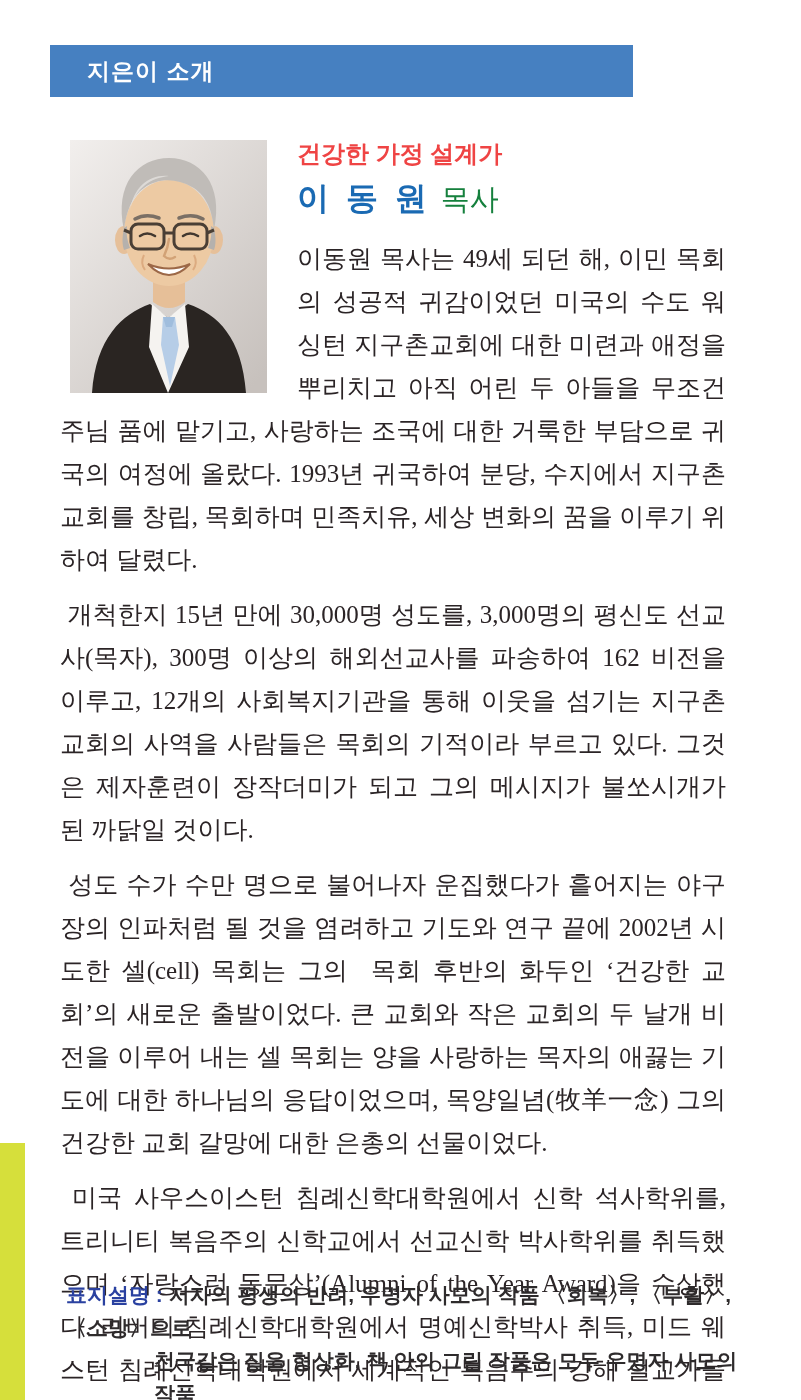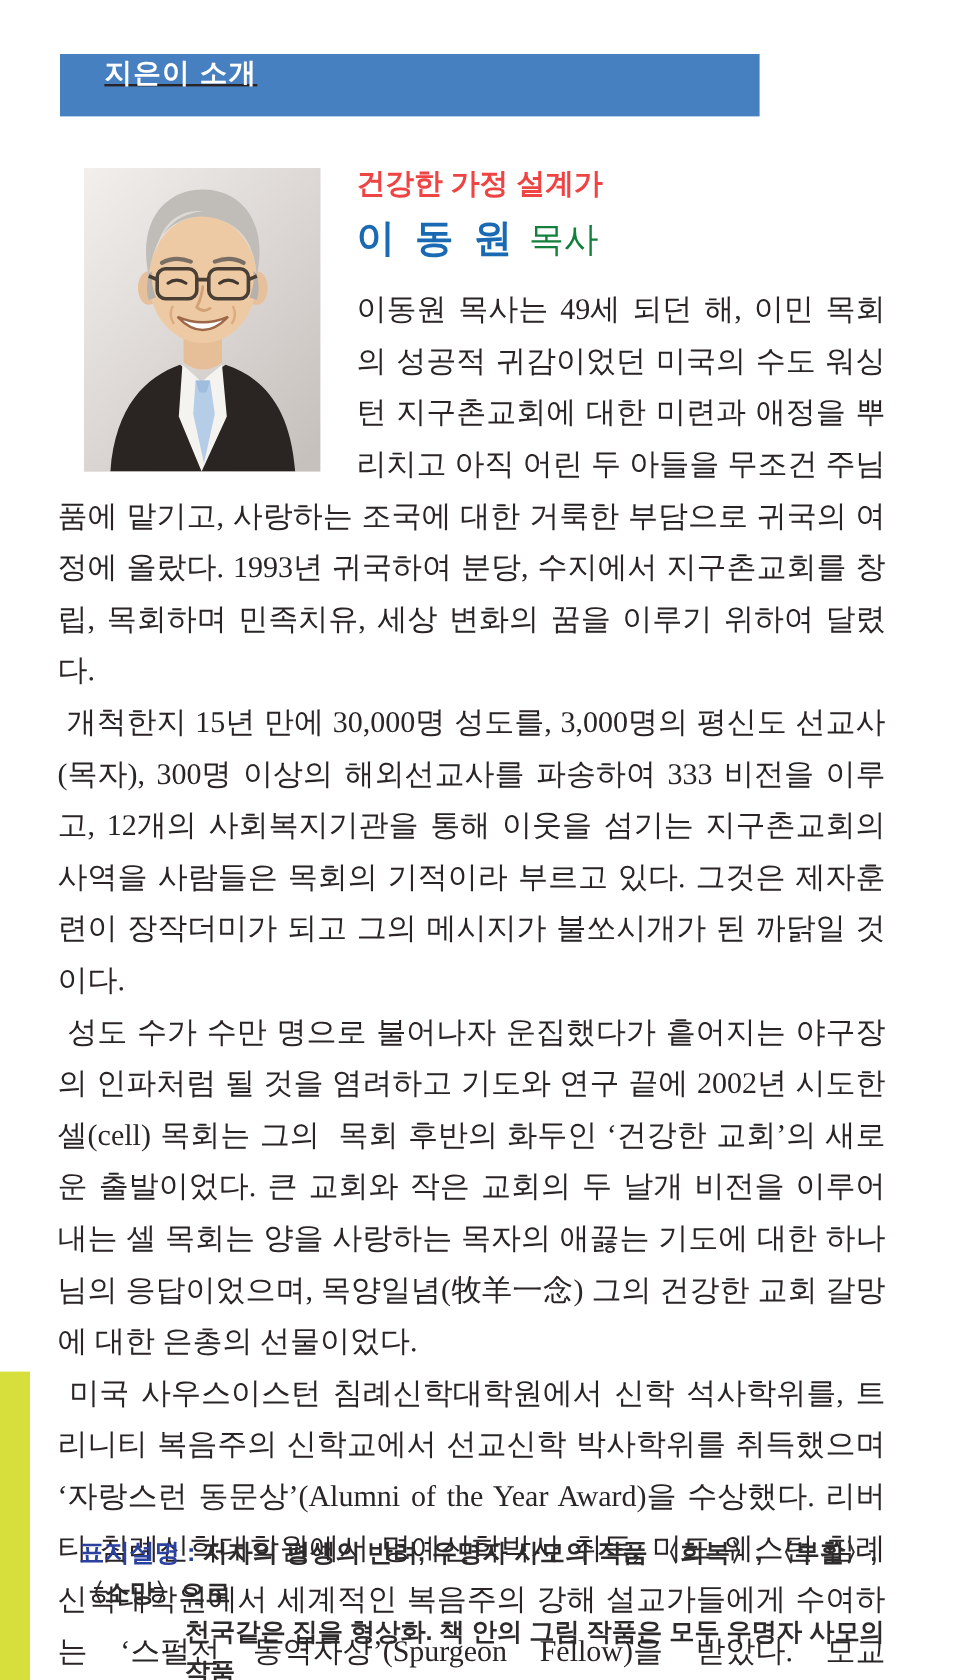--- a/index.html
+++ b/index.html
@@ -13,21 +13,21 @@
     color: #2b2426;
   }
 
   
   .header-bar {
     position: absolute;
     left: 50px; top: 45px;
     width: 583px; height: 52px;
     background: #4680c1;
     display: flex;
-    text-decoration: underline;
+    align-items: center;
   }
   .header-title {
     color: #ffffff;
     font-size: 23px;
     font-weight: 700;
     padding-left: 37px;
     letter-spacing: 1px;
   }
 
   
@@ -63,21 +63,21 @@
     letter-spacing: 4px;
   }
   .role {
     font-size: 29px;
     font-weight: 400;
     color: #15803d;
     margin-left: 10px;
   }
 
   .bio p {
-    margin: 0;
+    margin: 12px;
     font-family: "Liberation Serif", "DejaVu Serif", serif;
     font-size: 25px;
     line-height: 43px;
     text-align: justify;
     white-space: pre-wrap;
     color: #2b2426;
   }
 
   
   .cover-note {
@@ -163,21 +163,21 @@
     </div>
 
     <div class="tagline">건강한 가정 설계가</div>
 
     <div class="name-row">
       <span class="name">이 동 원</span><span class="role">목사</span>
     </div>
 
     <div class="bio">
       <p>이동원 목사는 49세 되던 해, 이민 목회의 성공적 귀감이었던 미국의 수도 워싱턴 지구촌교회에 대한 미련과 애정을 뿌리치고 아직 어린 두 아들을 무조건 주님 품에 맡기고, 사랑하는 조국에 대한 거룩한 부담으로 귀국의 여정에 올랐다. 1993년 귀국하여 분당, 수지에서 지구촌교회를 창립, 목회하며 민족치유, 세상 변화의 꿈을 이루기 위하여 달렸다.</p>
-      <p> 개척한지 15년 만에 30,000명 성도를, 3,000명의 평신도 선교사(목자), 300명 이상의 해외선교사를 파송하여 333 비전을 이루고, 12개의 사회복지기관을 통해 이웃을 섬기는 지구촌교회의 사역을 사람들은 목회의 기적이라 부르고 있다. 그것은 제자훈련이 장작더미가 되고 그의 메시지가 불쏘시개가 된 까닭일 것이다.</p>
+      <p> 개척한지 15년 만에 30,000명 성도를, 3,000명의 평신도 선교사(목자), 300명 이상의 해외선교사를 파송하여 162 비전을 이루고, 12개의 사회복지기관을 통해 이웃을 섬기는 지구촌교회의 사역을 사람들은 목회의 기적이라 부르고 있다. 그것은 제자훈련이 장작더미가 되고 그의 메시지가 불쏘시개가 된 까닭일 것이다.</p>
       <p> 성도 수가 수만 명으로 불어나자 운집했다가 흩어지는 야구장의 인파처럼 될 것을 염려하고 기도와 연구 끝에 2002년 시도한 셀(cell) 목회는 그의  목회 후반의 화두인 ‘건강한 교회’의 새로운 출발이었다. 큰 교회와 작은 교회의 두 날개 비전을 이루어 내는 셀 목회는 양을 사랑하는 목자의 애끓는 기도에 대한 하나님의 응답이었으며, 목양일념(牧羊一念) 그의 건강한 교회 갈망에 대한 은총의 선물이었다.</p>
       <p> 미국 사우스이스턴 침례신학대학원에서 신학 석사학위를, 트리니티 복음주의 신학교에서 선교신학 박사학위를 취득했으며 ‘자랑스런 동문상’(Alumni of the Year Award)을 수상했다. 리버티 침례신학대학원에서 명예신학박사 취득, 미드 웨스턴 침례신학대학원에서 세계적인 복음주의 강해 설교가들에게 수여하는 ‘스펄전 동역자상’(Spurgeon Fellow)을 받았다. 모교 Southeastern Baptist Seminary와 Midwestern Baptist Seminary에서 총장상(President’ Award)을 받았고 Midwestern Seminary Chapel은 그를 기념하는 채플로 명명되었다.</p>
 
     </div>
 
   </div>
 
   <div class="cover-note">
     <div class="cover-line">
       <span class="cover-label">표지설명 :</span><span> 저자의 평생의 반려, 우명자 사모의 작품 〈회복〉, 〈부활〉, 〈소망〉으로</span>

